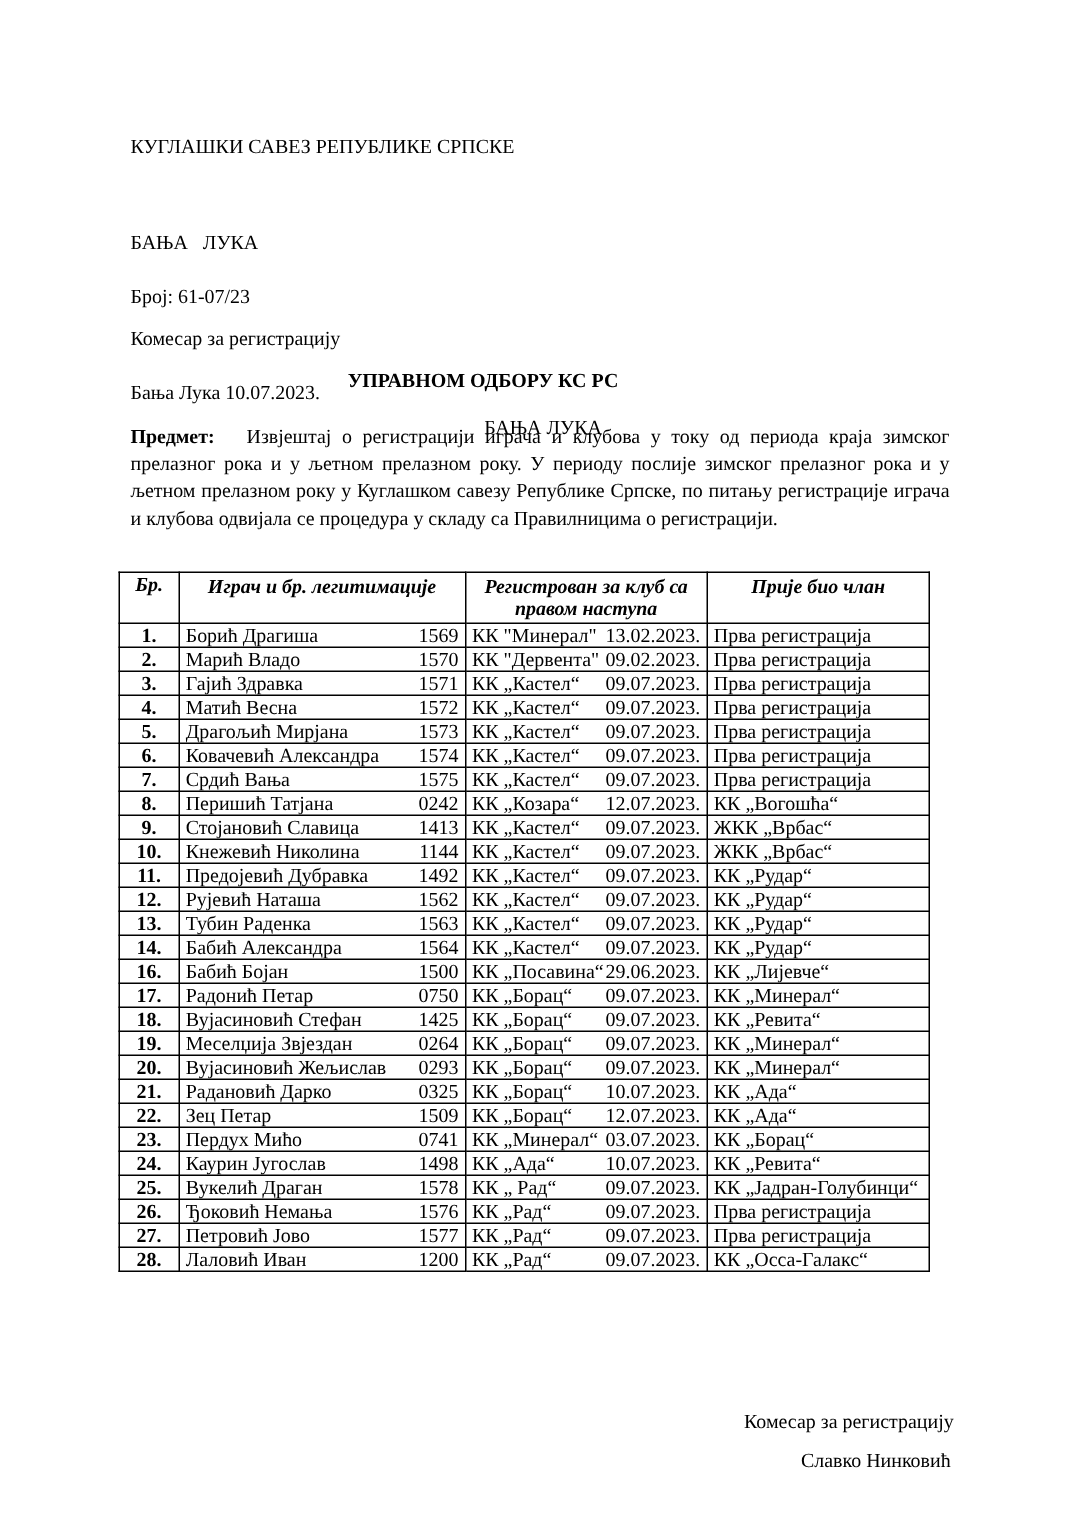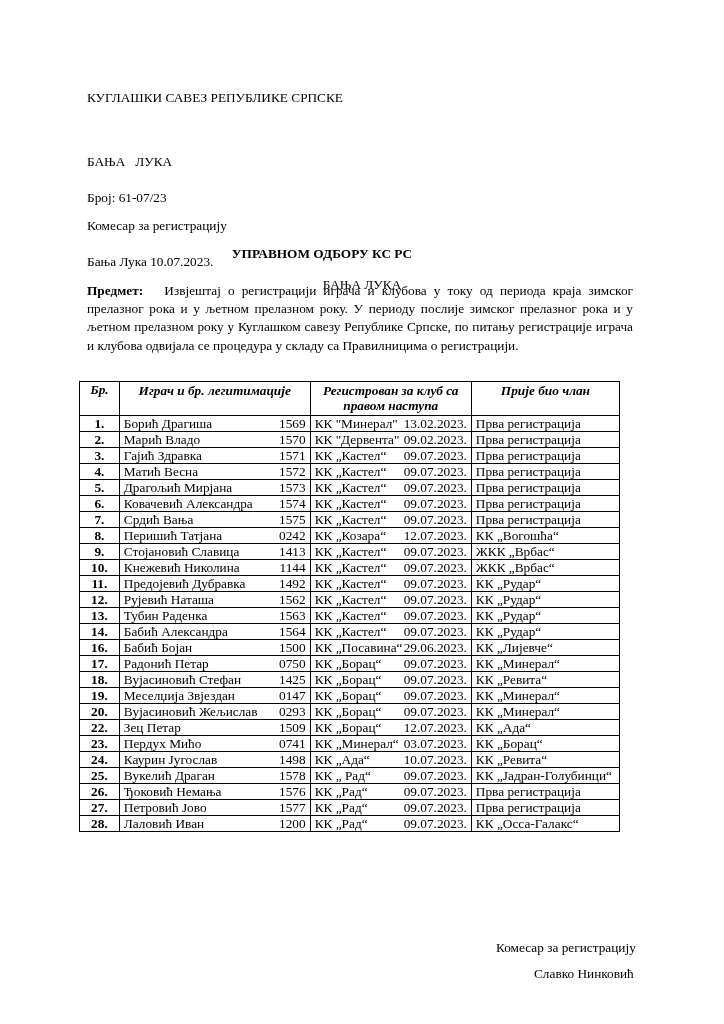--- a/index.html
+++ b/index.html
@@ -262,41 +262,53 @@
         <td class="club">
           <span class="cl">КК „Борац“</span>
           <span class="dt">09.07.2023.</span>
         </td>
         <td class="prev">КК „Ревита“</td>
       </tr>
       <tr>
         <td class="num">19.</td>
         <td class="player">
           <span class="nm">Меселџија Звјездан</span>
-          <span class="id">0147</span>
+          <span class="id">0264</span>
         </td>
         <td class="club">
           <span class="cl">КК „Борац“</span>
           <span class="dt">09.07.2023.</span>
         </td>
         <td class="prev">КК „Минерал“</td>
       </tr>
       <tr>
         <td class="num">20.</td>
         <td class="player">
           <span class="nm">Вујасиновић  Жељислав</span>
           <span class="id">0293</span>
         </td>
         <td class="club">
           <span class="cl">КК „Борац“</span>
           <span class="dt">09.07.2023.</span>
         </td>
         <td class="prev">КК „Минерал“</td>
       </tr>
       <tr>
+        <td class="num">21.</td>
+        <td class="player">
+          <span class="nm">Радановић Дарко</span>
+          <span class="id">0325</span>
+        </td>
+        <td class="club">
+          <span class="cl">КК „Борац“</span>
+          <span class="dt">10.07.2023.</span>
+        </td>
+        <td class="prev">КК „Ада“</td>
+      </tr>
+      <tr>
         <td class="num">22.</td>
         <td class="player">
           <span class="nm">Зец Петар</span>
           <span class="id">1509</span>
         </td>
         <td class="club">
           <span class="cl">КК „Борац“</span>
           <span class="dt">12.07.2023.</span>
         </td>
         <td class="prev">КК „Ада“</td>

